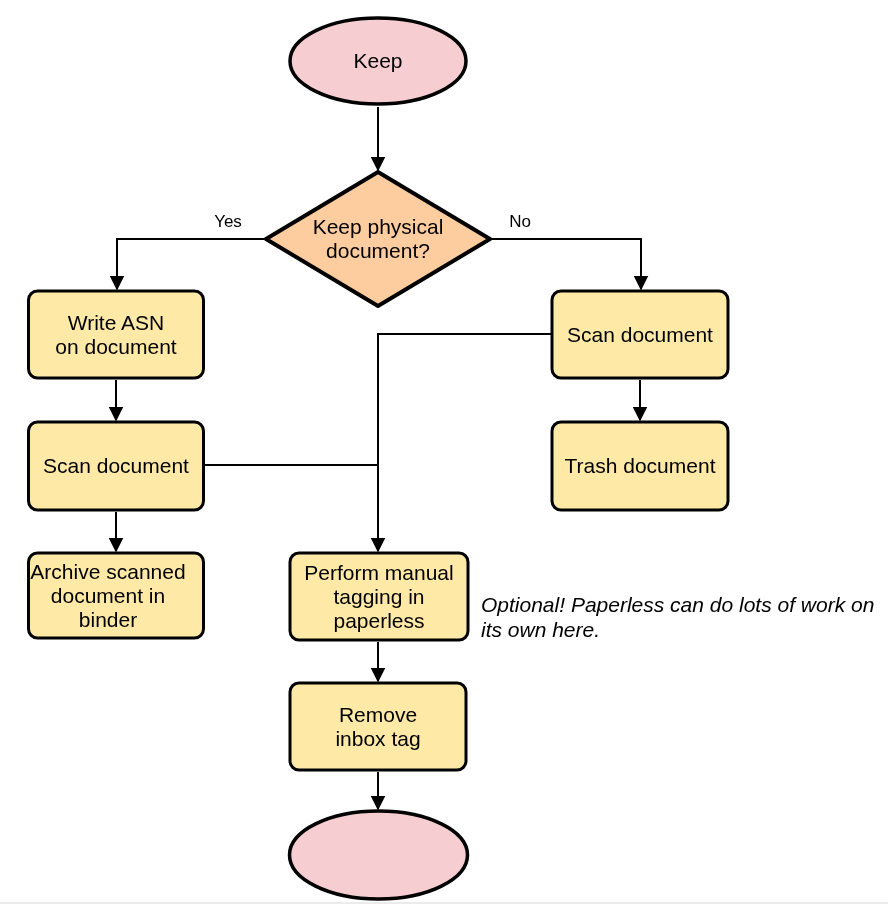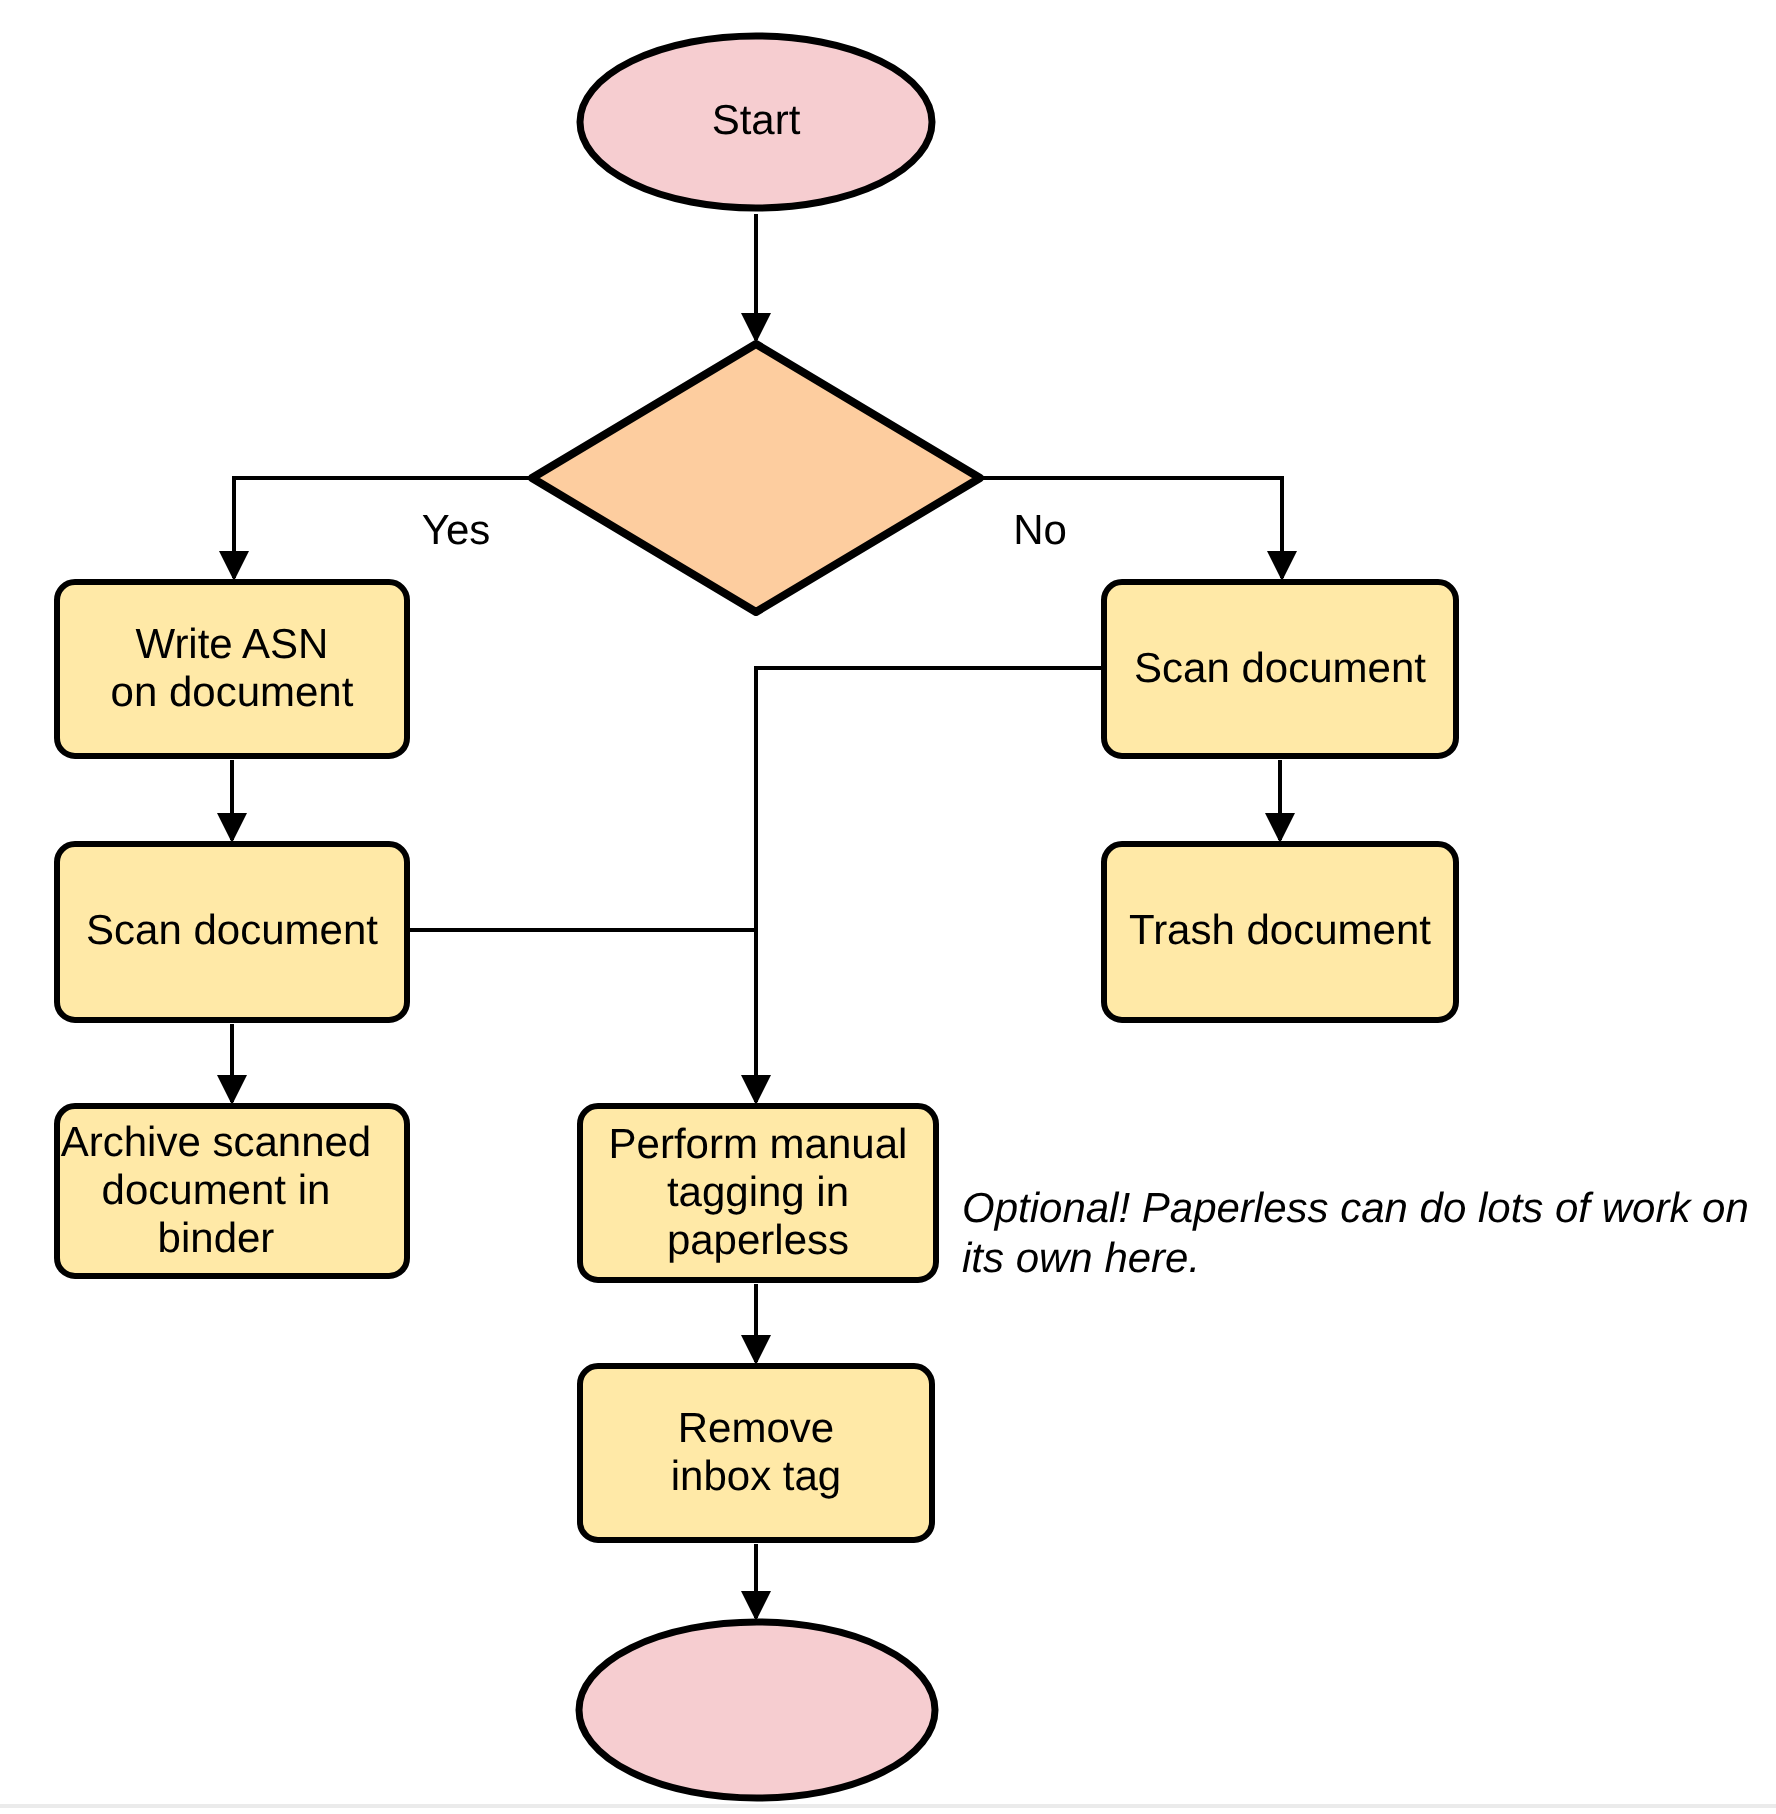--- a/index.html
+++ b/index.html
@@ -26,23 +26,22 @@
     display: flex;
     align-items: center;
     justify-content: center;
     text-align: center;
     font-size: 21px;
     line-height: 24px;
     white-space: pre-line;
     color: #000000;
   }
   .edge-label {
-    font-size: 21px;
+    font-size: 17px;
     line-height: 24px;
-    margin-top: 44px;
   }
   .note {
     position: absolute;
     font-size: 21px;
     line-height: 25px;
     font-style: italic;
     text-align: left;
     white-space: pre-line;
     color: #000000;
   }
@@ -94,22 +93,24 @@
 
     <rect x="552" y="422" width="176" height="88" rx="9" stroke="#000000" stroke-width="3" fill="#ffe9a7"></rect>
 
     <rect x="290" y="553" width="178" height="87" rx="9" stroke="#000000" stroke-width="3" fill="#ffe9a7"></rect>
 
     <rect x="290" y="683" width="176" height="87" rx="9" stroke="#000000" stroke-width="3" fill="#ffe9a7"></rect>
 
     <ellipse cx="378.5" cy="855" rx="89" ry="44" stroke="#000000" stroke-width="3.5" fill="#f6cdd0"></ellipse>
   </svg>
 
-  <div class="label" style="left:290px; top:18px; width:176px; height:86px;">Start</div>
+  <div class="label" style="left:290px; top:18px; width:176px; height:86px;">Keep</div>
 
+  <div class="label" style="left:288px; top:182px; width:180px; height:114px;">Keep physical
+document?</div>
 
   <div class="label edge-label" style="left:198px; top:210px; width:60px; height:24px;">Yes</div>
 
   <div class="label edge-label" style="left:492px; top:210px; width:56px; height:24px;">No</div>
 
   <div class="label" style="left:28px; top:291px; width:176px; height:87px;">Write ASN
 on document</div>
 
   <div class="label" style="left:28px; top:422px; width:176px; height:88px;">Scan document</div>
 

